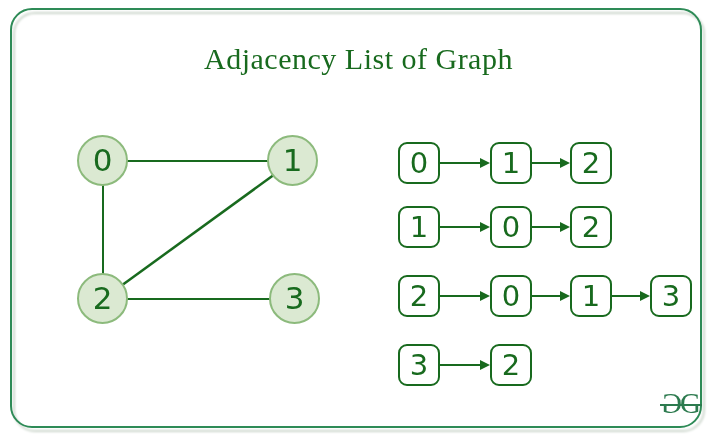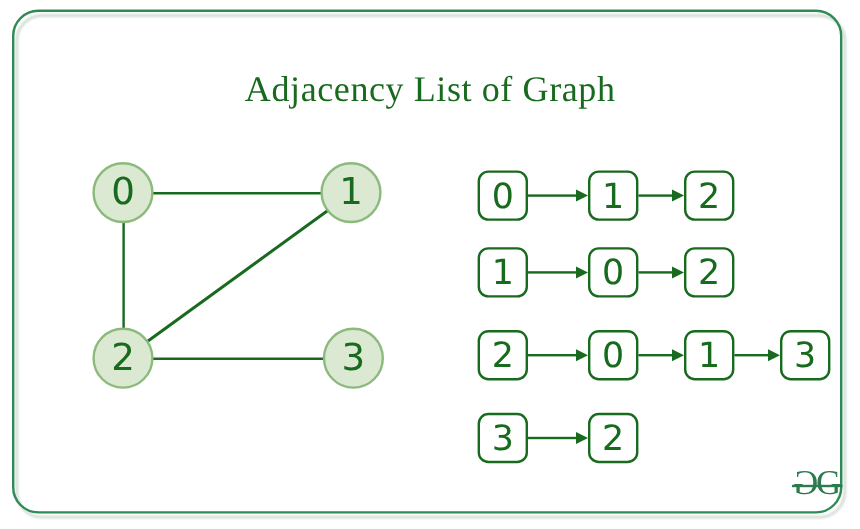--- a/index.html
+++ b/index.html
@@ -14,21 +14,21 @@
   body{
     width:717px;height:441px;position:relative;overflow:hidden;
     font-family:"DejaVu Sans",sans-serif;
   }
   .frame{
     position:absolute;left:10px;top:8px;width:692px;height:420px;
     border:2px solid var(--frame);border-radius:22px;background:transparent;
     filter:drop-shadow(3px 4px 1px #ccd6cc);
   }
   .title{
-    position:absolute;top:58px;left:0;width:717px;text-align:center;
+    position:absolute;top:42px;left:0;width:717px;text-align:center;
     font-family:"Liberation Serif","DejaVu Serif",serif;font-weight:400;
     font-size:30px;color:var(--dg);letter-spacing:0.5px;
   }
   svg.edges{position:absolute;left:0;top:0;width:717px;height:441px;pointer-events:none;}
   .node{
     position:absolute;width:51px;height:51px;border-radius:50%;
     background:var(--node-fill);border:2px solid var(--node-border);
     display:flex;align-items:center;justify-content:center;
     font-size:31px;color:var(--dg);line-height:1;
   }

